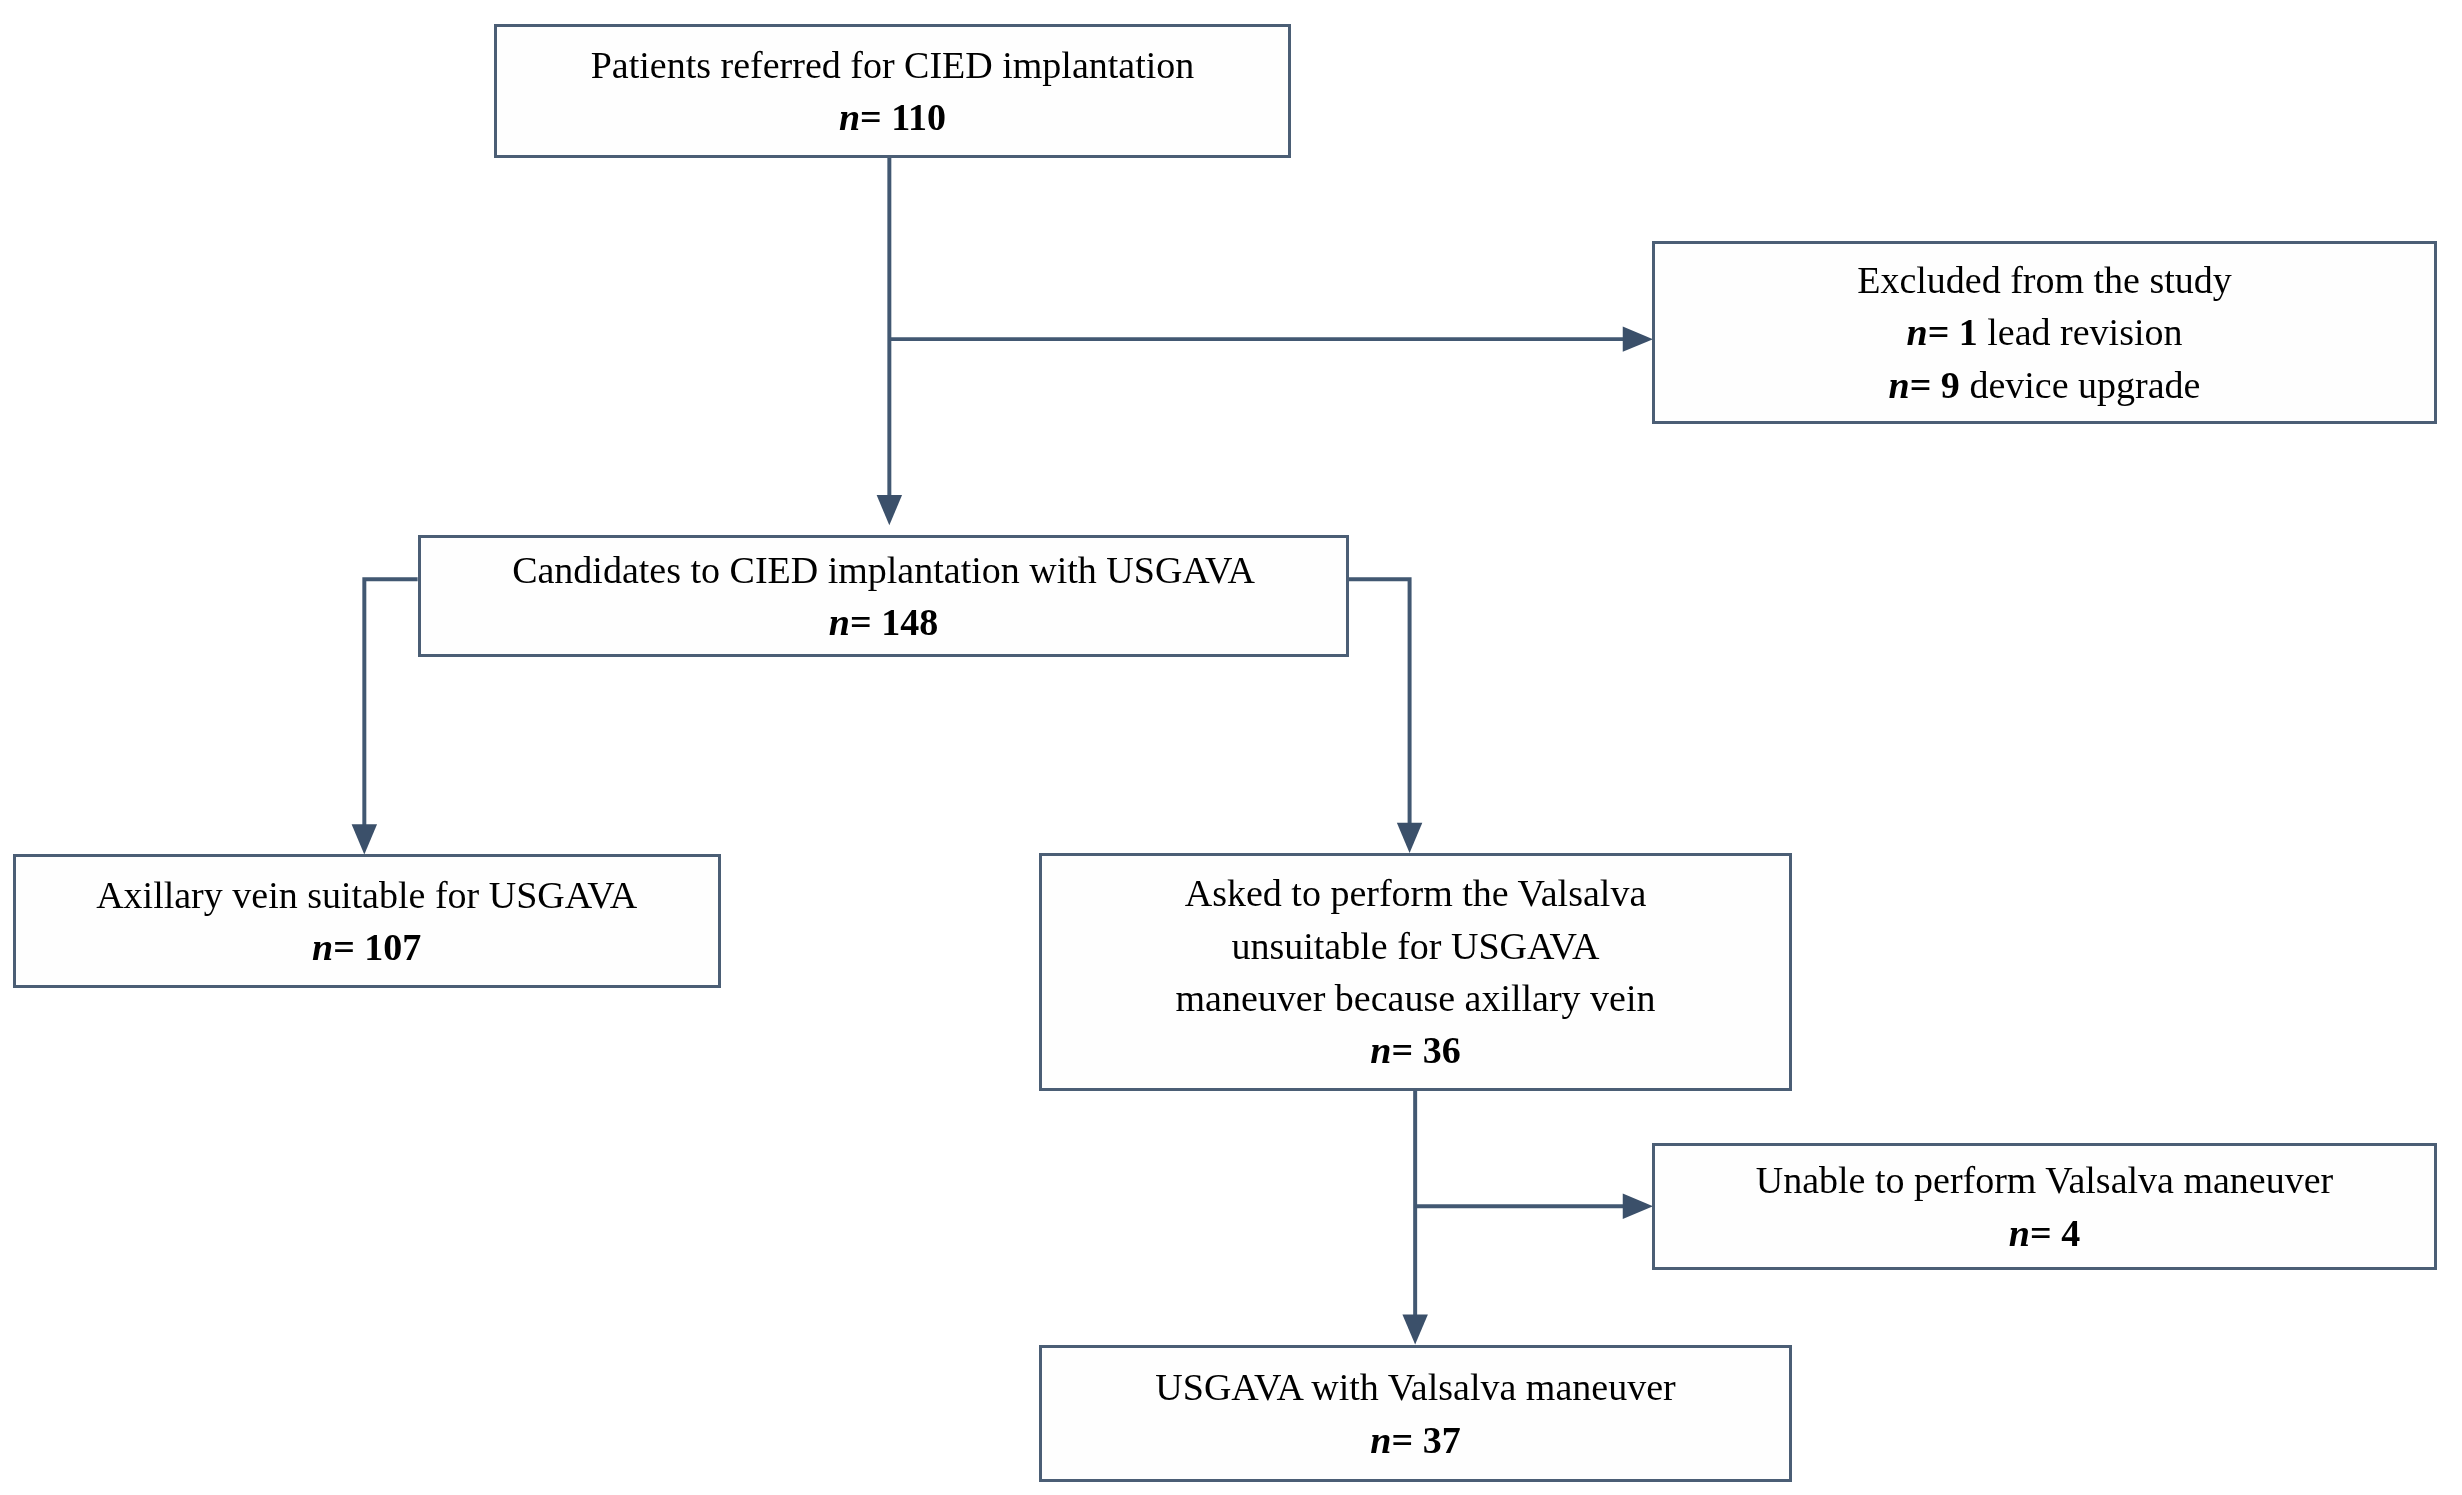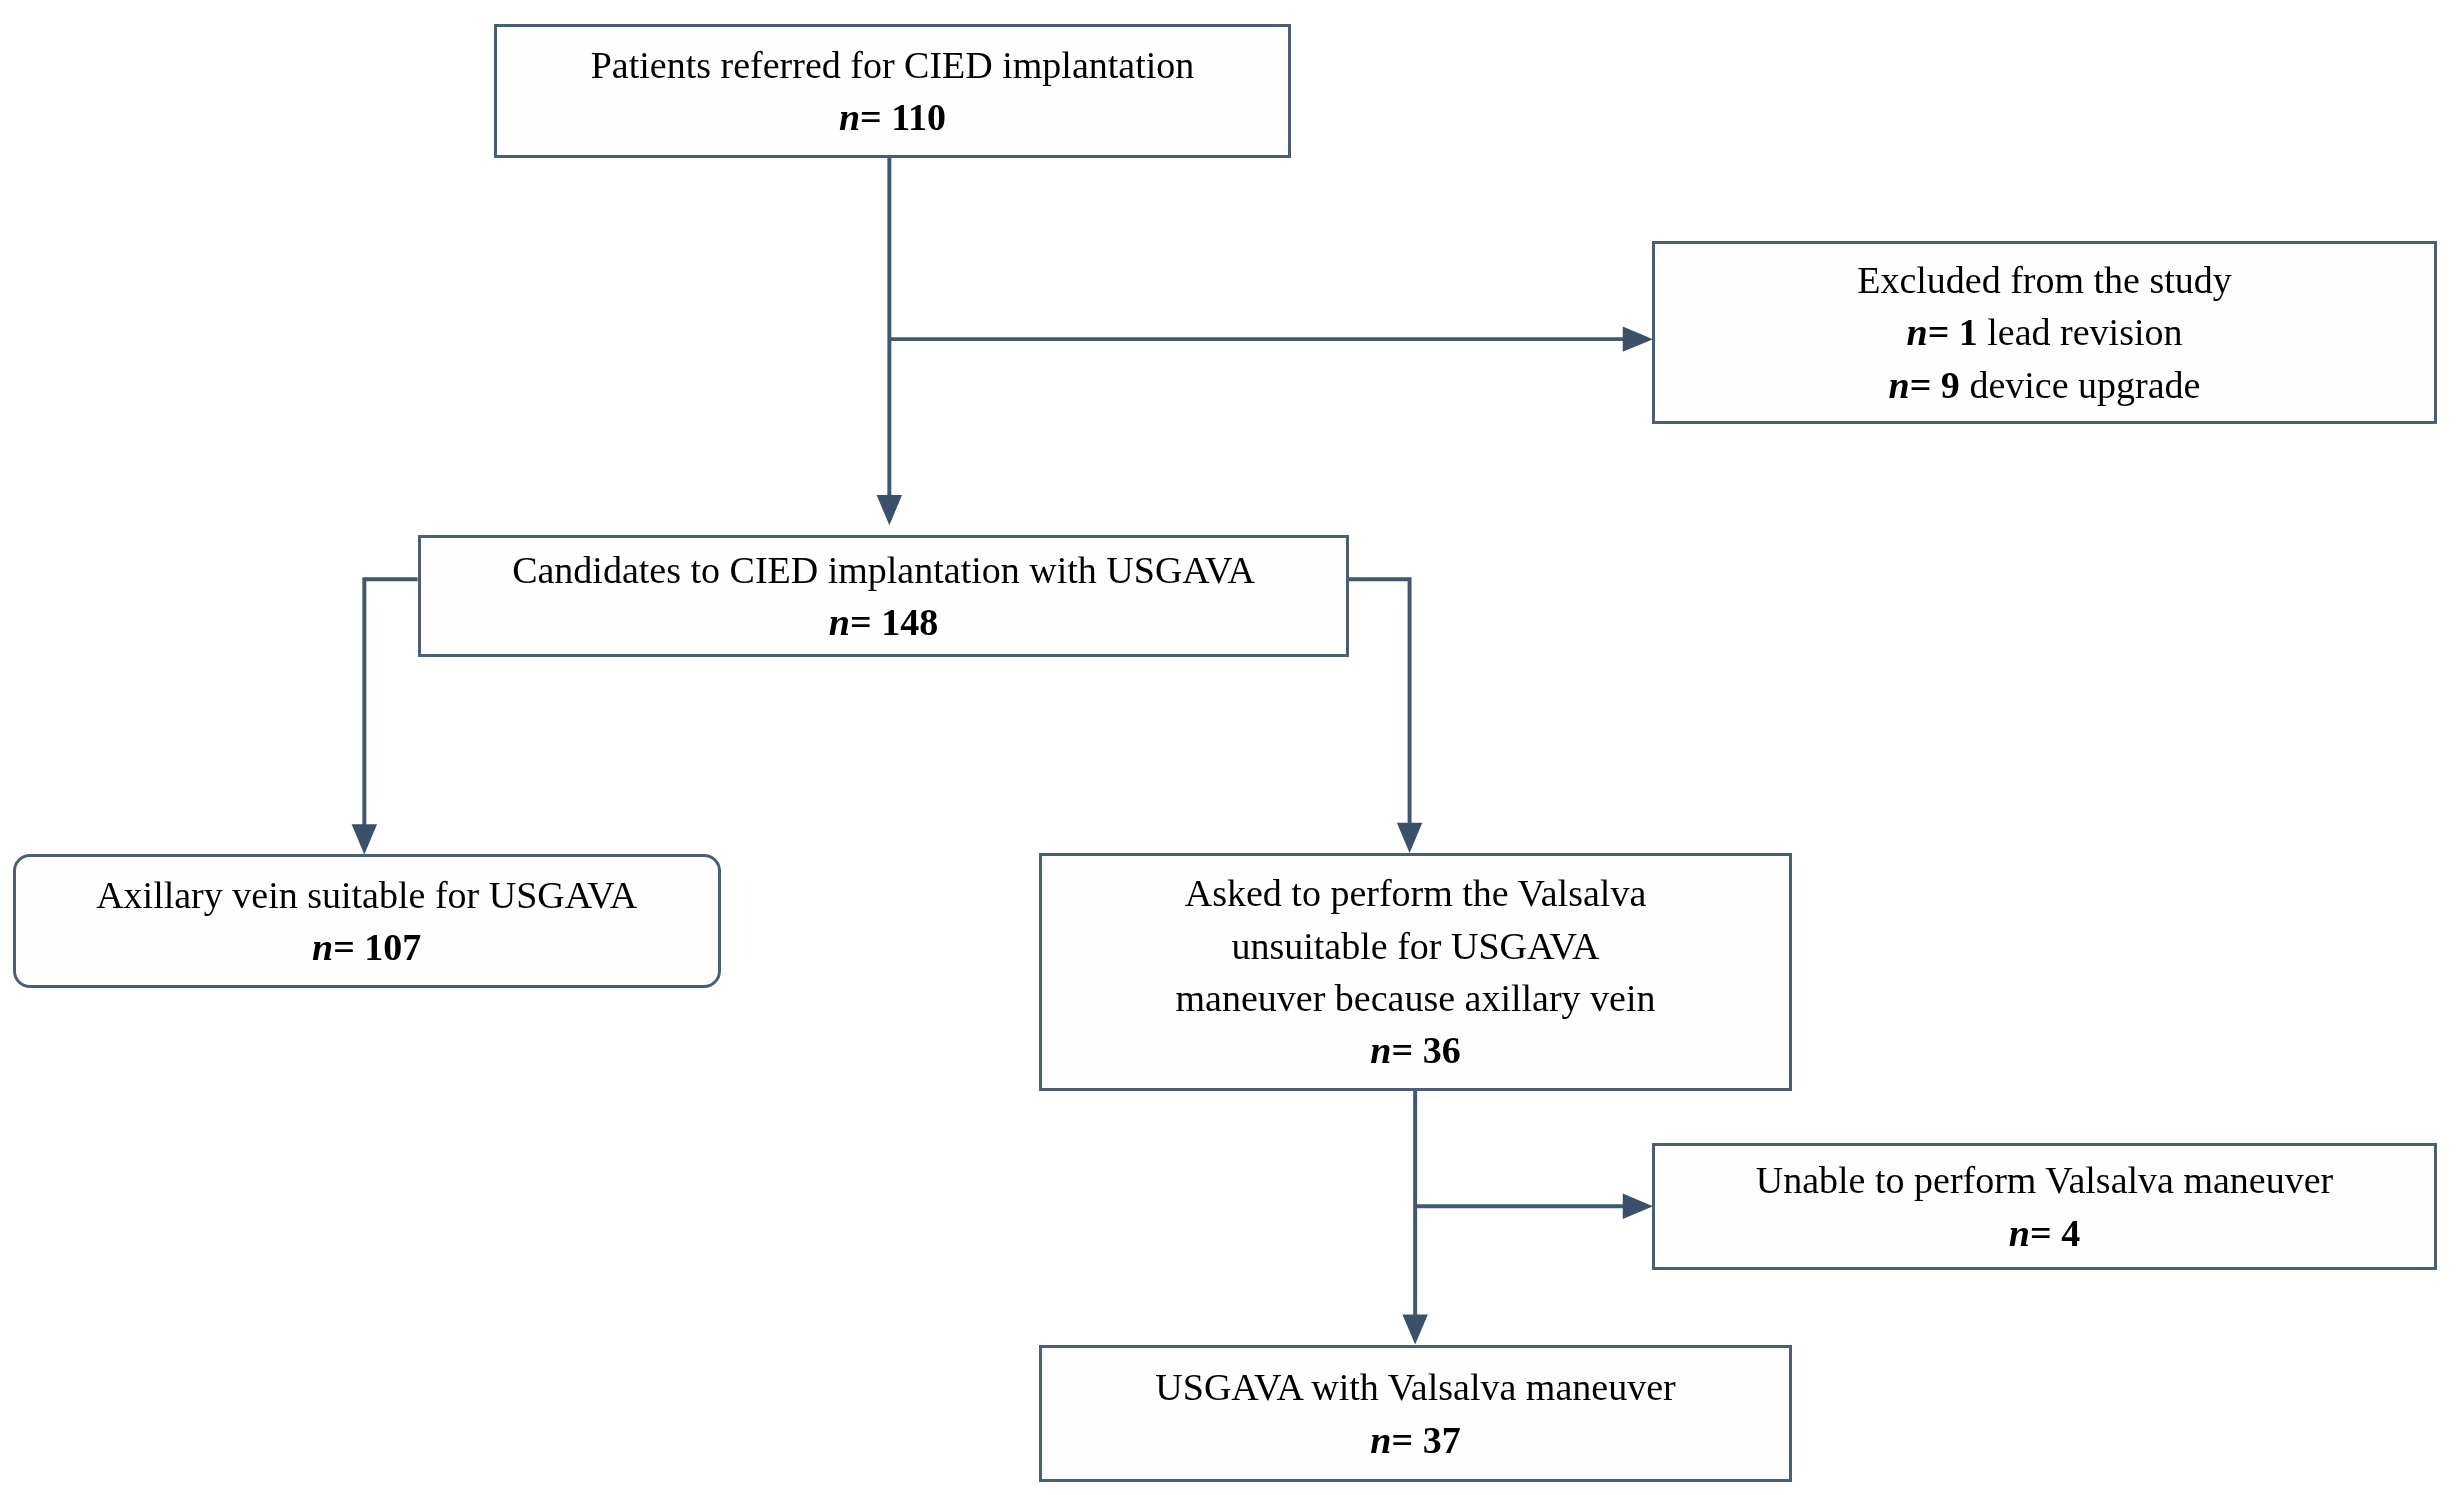--- a/index.html
+++ b/index.html
@@ -92,21 +92,21 @@
     <div>Excluded from the study</div>
     <div><span class="nit">n</span><span class="nbold">= 1</span><span class="nrest"> lead revision</span></div>
     <div><span class="nit">n</span><span class="nbold">= 9</span><span class="nrest"> device upgrade</span></div>
   </div>
 
   <div class="node" style="left:418px; top:519px; width:931px; height:122px;margin-top:16px;">
     <div>Candidates to CIED implantation with USGAVA</div>
     <div><span class="nit">n</span><span class="nbold">= 148</span></div>
   </div>
 
-  <div class="node" style="left:12.7px; top:854px; width:708px; height:134px;border-radius:17px;">
+  <div class="node" style="left:12.7px; top:854px; width:708px; height:134px;">
     <div>Axillary vein suitable for USGAVA</div>
     <div><span class="nit">n</span><span class="nbold">= 107</span></div>
   </div>
 
   <div class="node" style="left:1039px; top:853px; width:753px; height:238px;">
     <div>Asked to perform the Valsalva</div>
     <div>unsuitable for USGAVA</div>
     <div>maneuver because axillary vein</div>
     <div><span class="nit">n</span><span class="nbold">= 36</span></div>
   </div>

